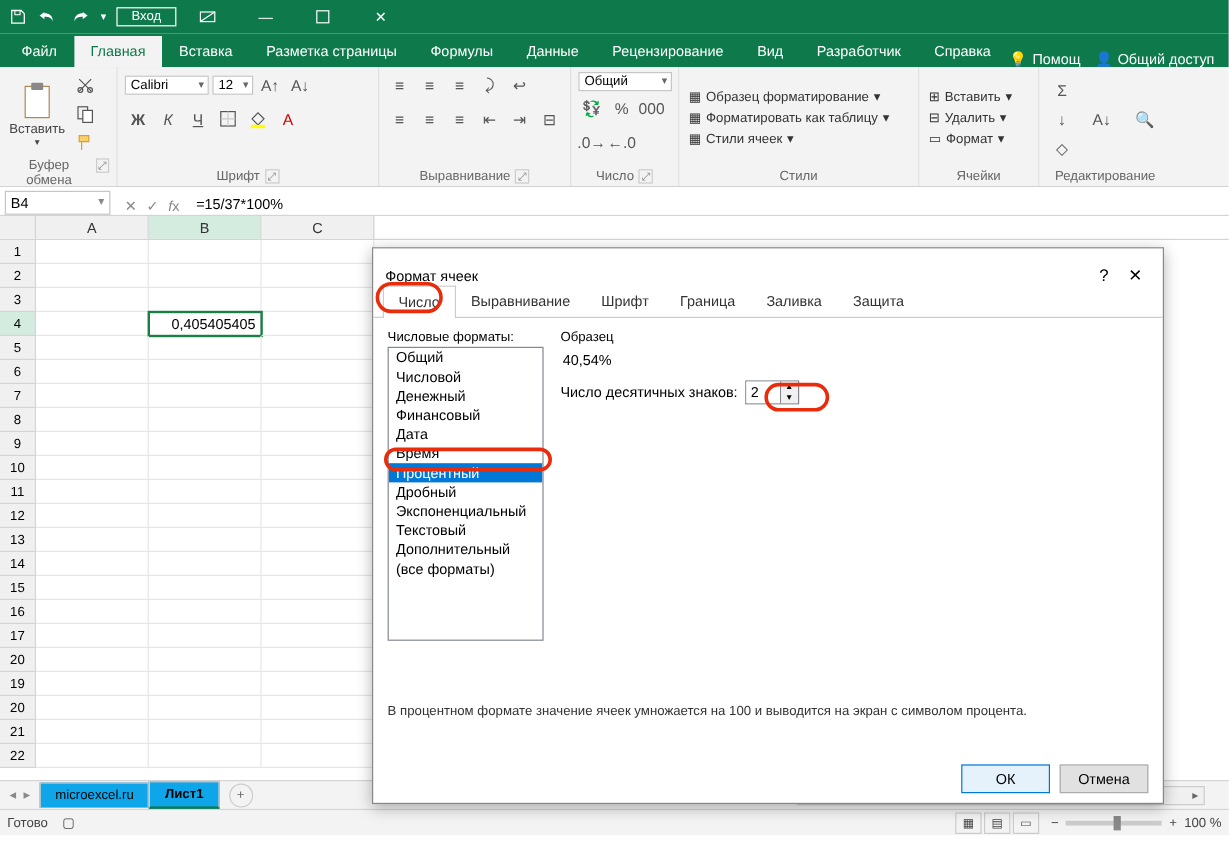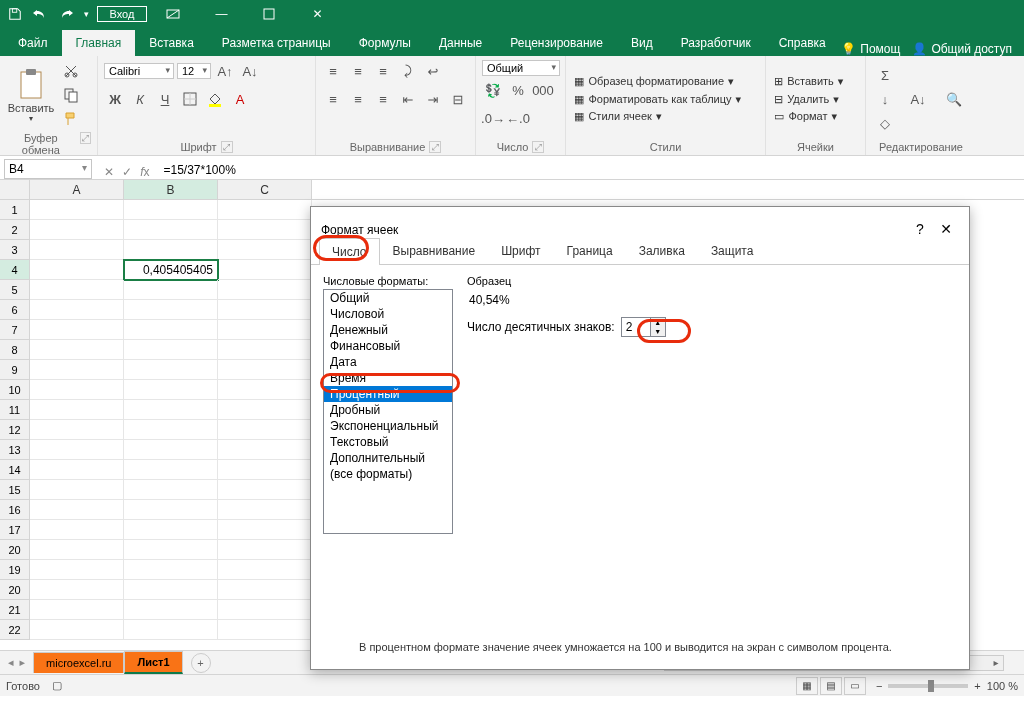--- a/index.html
+++ b/index.html
@@ -54,21 +54,21 @@
 .row-head { height: 20px; border-bottom: 1px solid #d4d4d4; border-right: 1px solid #d4d4d4; text-align: center; font-size: 11px; background: #f0f0f0; line-height: 20px; }
 .row-head.sel { background: #d4ece0; }
 .cells { position: relative; }
 .cell-row { display: flex; height: 20px; align-items: center; }
 .cell { width: 94px; height: 20px; border-right: 1px solid #e6e6e6; border-bottom: 1px solid #e6e6e6; padding: 0 4px; font-size: 12px; text-align: right; line-height: 20px; }
 .cell.active { outline: 2px solid #1a7e45; outline-offset: -1px; }
 
 
 .sheet-tabs { height: 24px; border-top: 1px solid #d4d4d4; display: flex; align-items: center; background: #f3f3f3; font-size: 11px; }
 .sheet-nav { padding: 0 8px; color: #888; display: flex; gap: 6px; }
-.sheet-tab { padding: 4px 12px; background: #f97316; border: 1px solid #ccc; border-bottom: none; }
+.sheet-tab { padding: 4px 12px; background: #0ea5e9; border: 1px solid #ccc; border-bottom: none; }
 .sheet-tab.active { border-bottom: 2px solid #0e7a4b; font-weight: bold; }
 .sheet-add { width: 20px; height: 20px; border: 1px solid #ccc; border-radius: 50%; display: flex; align-items: center; justify-content: center; margin-left: 8px; color: #666; }
 .hscroll { flex: 1; display: flex; justify-content: flex-end; padding-right: 20px; }
 .scrollbar-h { width: 340px; height: 16px; background: #f0f0f0; border: 1px solid #ccc; display: flex; align-items: center; }
 .scrollbar-h .thumb { width: 90px; height: 14px; background: #cdcdcd; margin-left: 14px; }
 .scrollbar-h .arr { width: 14px; text-align: center; font-size: 10px; color: #666; }
 
 
 .statusbar { height: 22px; background: #f3f3f3; border-top: 1px solid #d4d4d4; display: flex; align-items: center; font-size: 11px; padding: 0 6px; color: #444; }
 .statusbar .sp { flex: 1; }
@@ -94,21 +94,21 @@
 .format-list div { padding: 1px 6px; }
 .format-list .selected { background: #0078d7; color: #fff; }
 .format-right { flex: 1; font-size: 12px; }
 .sample-box { font-size: 11px; margin-bottom: 2px; }
 .sample-val { padding: 4px 0 10px 2px; }
 .decimal-row { display: flex; align-items: center; gap: 6px; }
 .spinner { display: flex; align-items: center; border: 1px solid #828790; }
 .spinner input { width: 28px; border: none; padding: 2px 4px; font-size: 12px; }
 .spinner .arrows { display: flex; flex-direction: column; border-left: 1px solid #828790; }
 .spinner .arrows div { width: 14px; height: 9px; display: flex; align-items: center; justify-content: center; font-size: 7px; background: #f0f0f0; }
-.dialog-desc { position: absolute; bottom: 16px; left: 12px; right: 12px; font-size: 11px; color: #333; margin-left: 36px; }
+.dialog-desc { position: absolute; bottom: 30px; left: 12px; right: 12px; font-size: 11px; color: #333; }
 .dialog-btns { padding: 8px 12px; display: flex; justify-content: flex-end; gap: 8px; }
 .dlg-btn { min-width: 74px; padding: 4px 12px; border: 1px solid #adadad; background: #e1e1e1; font-size: 12px; }
 .dlg-btn.primary { border: 1px solid #0078d7; background: #e5f1fb; }
 
 .launcher { font-size: 9px; color: #888; border: 1px solid #ccc; width: 12px; height: 12px; display: inline-flex; align-items: center; justify-content: center; }
 svg { display: block; }
 </style>
 </head>
 <body>
 
@@ -579,13 +579,17 @@
             <div>▲</div>
             <div>▼</div>
           </div>
         </div>
       </div>
     </div>
     <div class="ring-red" style="left:9px;top:108px;width:140px;height:20px;"></div>
     <div class="ring-red" style="left:326px;top:54px;width:54px;height:24px;"></div>
     <div class="dialog-desc">В процентном формате значение ячеек умножается на 100 и выводится на экран с символом процента.</div>
   </div>
+  <div class="dialog-btns">
+    <button class="dlg-btn primary">ОК</button>
+    <button class="dlg-btn">Отмена</button>
+  </div>
 </div>
 
 </body></html>

